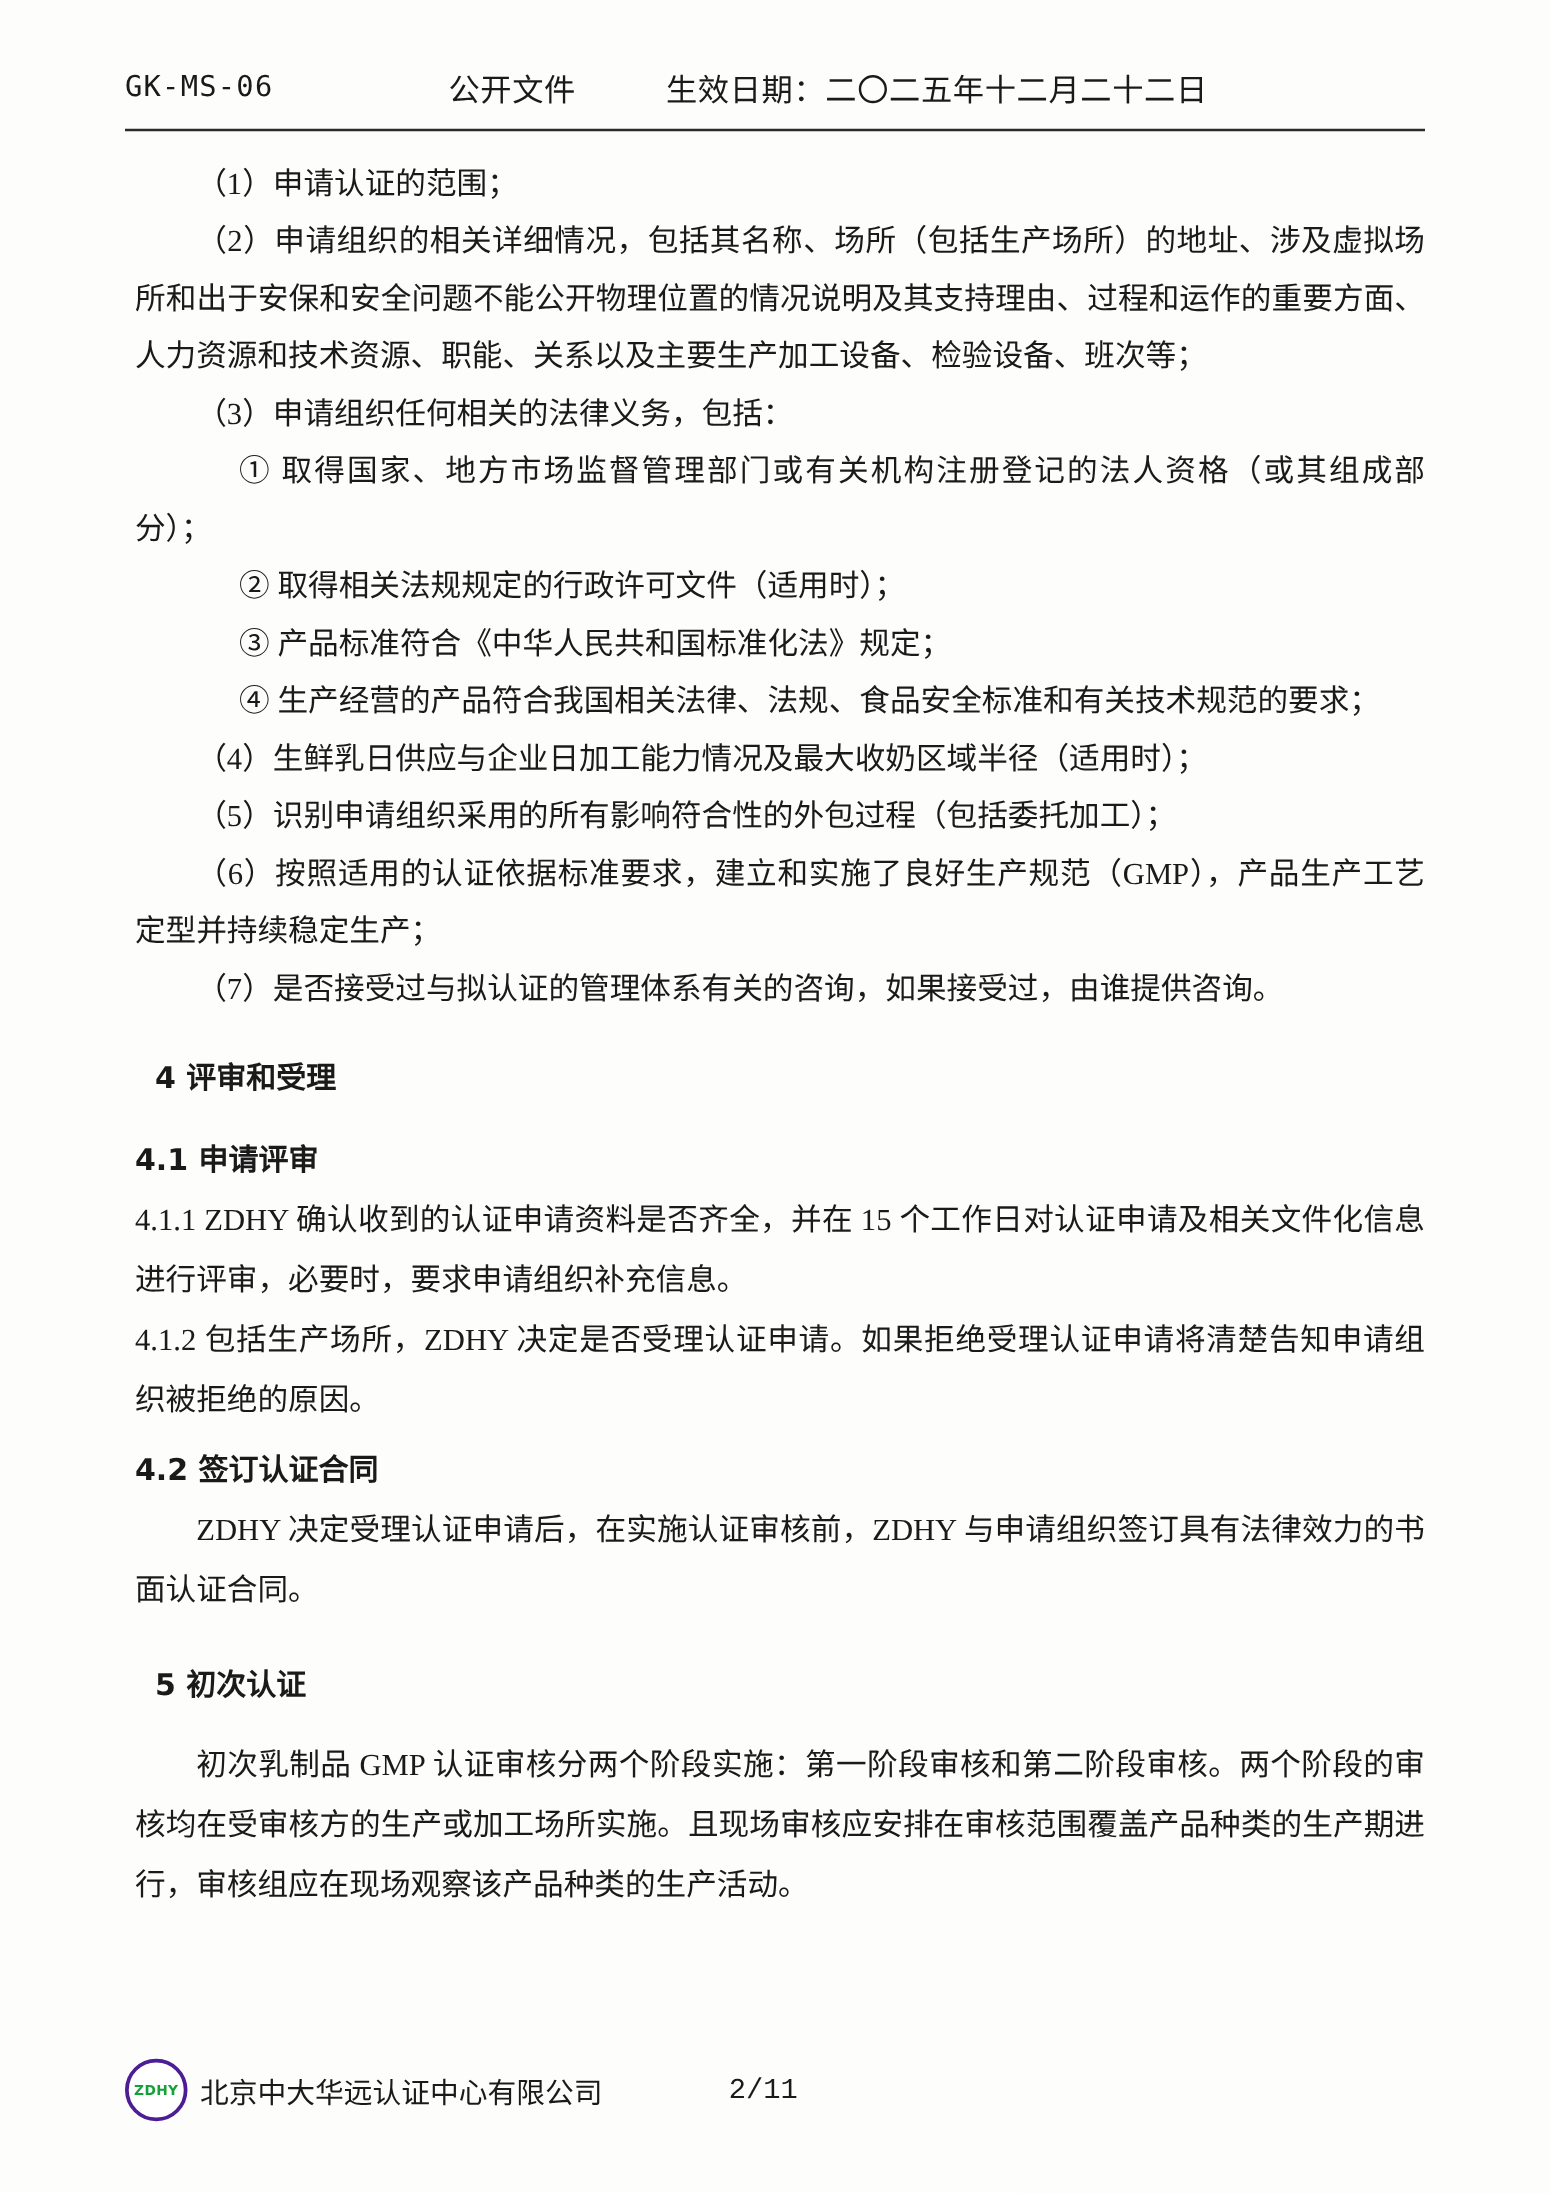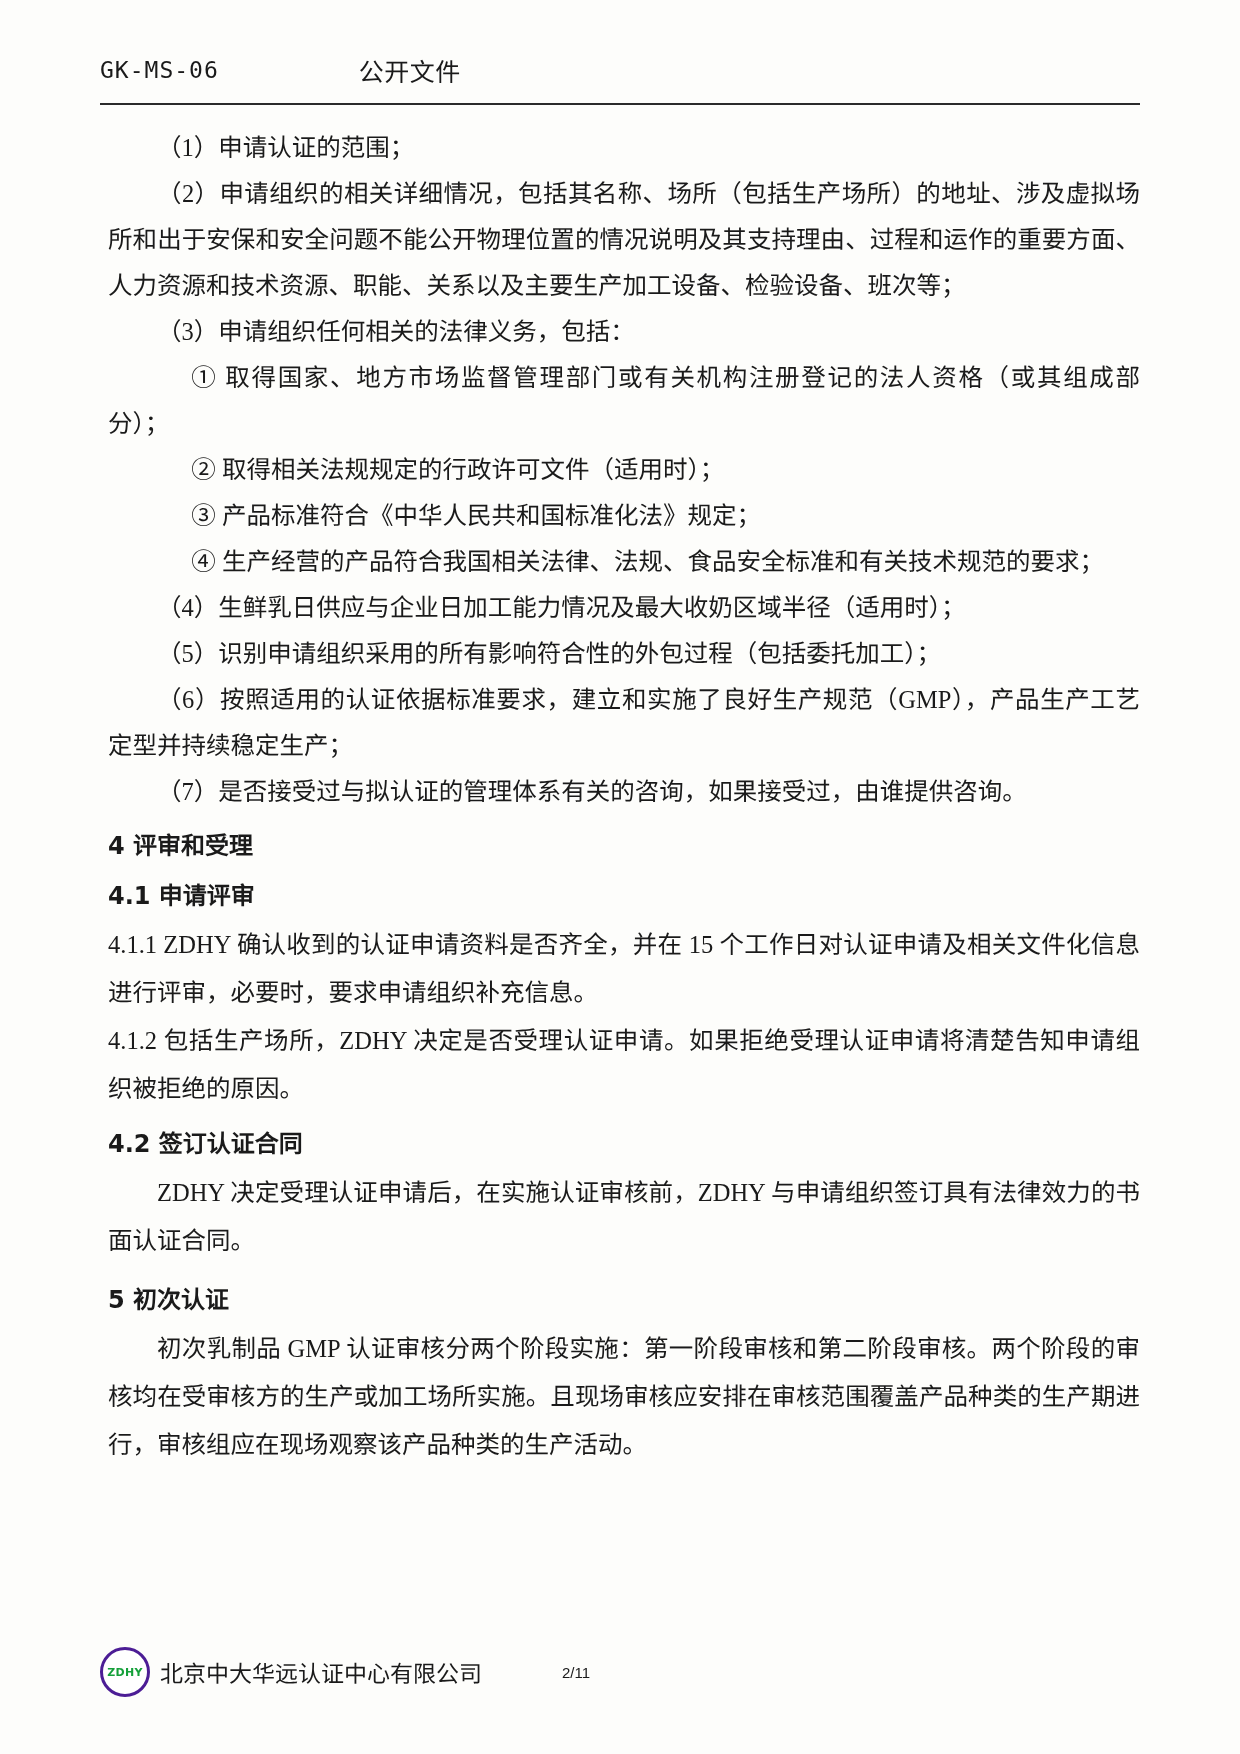--- a/index.html
+++ b/index.html
@@ -72,21 +72,21 @@
     text-justify: inter-ideograph;
   }
   .indent-1 { text-indent: 2em; }
   .hang-item {
     text-indent: 2em;
   }
   .hang-item-2 {
     text-indent: 3.4em;
   }
   .heading {
-    margin: 0;
+    margin: 16px;
     font-family: "DejaVu Sans", "Liberation Sans", sans-serif;
     font-weight: bold;
     font-size: 24px;
     line-height: 50px;
   }
   .subheading {
     margin: 0;
     font-family: "DejaVu Sans", "Liberation Sans", sans-serif;
     font-weight: bold;
     font-size: 24px;
@@ -129,34 +129,35 @@
     color: #15a03a;
     letter-spacing: 0.3px;
   }
   .footer-company {
     margin-left: 10px;
     font-size: 23px;
     font-family: "DejaVu Sans", "Liberation Sans", sans-serif;
     white-space: nowrap;
   }
   .footer-page {
-    margin-left: 80px;
-    font-size: 15px;
-    font-family: Liberation Sans, sans-serif;
+    margin-left: 101px;
+    font-size: 23px;
+    font-family: Liberation Mono, monospace;
     white-space: nowrap;
   }
 </style>
 </head>
 <body>
 
 <div class="page">
 
   <div class="header">
     <div class="doc-code">GK-MS-06</div>
     <div class="doc-type">公开文件</div>
+    <div class="effective-date">生效日期：二〇二五年十二月二十二日</div>
   </div>
   <div class="header-rule"></div>
 
   <div class="body">
 
     <p class="para hang-item">（1）申请认证的范围；</p>
     <p class="para hang-item">（2）申请组织的相关详细情况，包括其名称、场所（包括生产场所）的地址、涉及虚拟场所和出于安保和安全问题不能公开物理位置的情况说明及其支持理由、过程和运作的重要方面、人力资源和技术资源、职能、关系以及主要生产加工设备、检验设备、班次等；</p>
     <p class="para hang-item">（3）申请组织任何相关的法律义务，包括：</p>
 
     <p class="para hang-item-2">①  取得国家、地方市场监督管理部门或有关机构注册登记的法人资格（或其组成部分）；</p>

